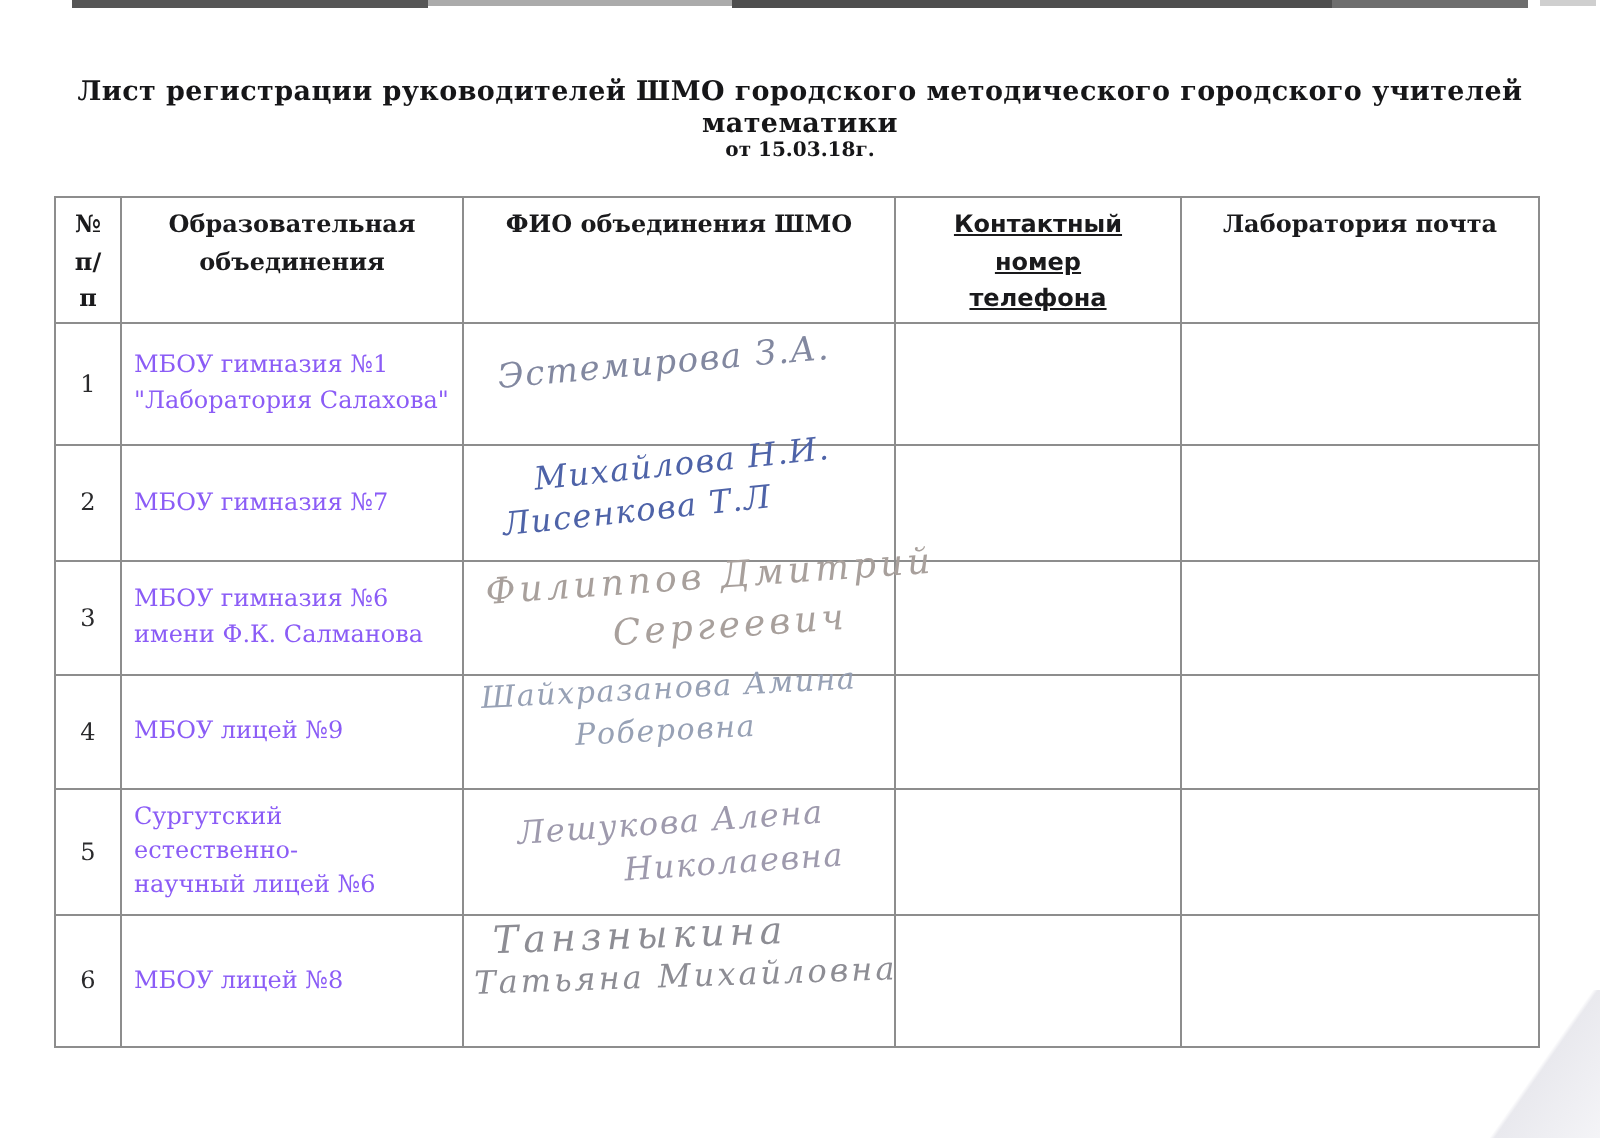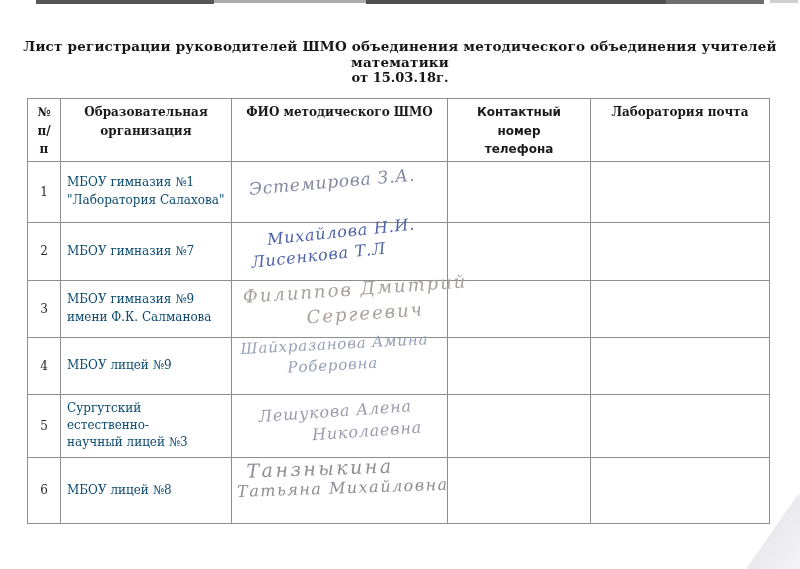--- a/index.html
+++ b/index.html
@@ -20,21 +20,21 @@
     position:absolute;right:0;bottom:0;width:80px;height:74px;
     background:linear-gradient(125deg,transparent 58%,#e9e9ee 60%,#f4f4f7 100%);
   }
   
   .title-line1{
     position:absolute;top:38px;left:0;width:100%;text-align:center;
     font-weight:bold;font-size:13.5px;letter-spacing:0.2px;color:#161618;
   }
   .title-line2{
     position:absolute;top:70px;left:0;width:100%;text-align:center;
-    font-weight:bold;font-size:13px;color:#161618;
+    font-weight:bold;font-size:10px;color:#161618;
   }
   
   table.reg{
     position:absolute;top:98px;left:27px;width:742px;
     border-collapse:collapse;table-layout:fixed;
   }
   .reg th,.reg td{
     border:1px solid #8d8d8d;
     font-size:12px;
     padding:2px 6px;
@@ -44,25 +44,25 @@
   .reg tr.r1{height:61px;}
   .reg tr.r2{height:58px;}
   .reg tr.r3{height:57px;}
   .reg tr.r4{height:57px;}
   .reg tr.r5{height:63px;}
   .reg tr.r6{height:66px;}
   .reg th{
     vertical-align:top;text-align:center;font-weight:bold;
     padding-top:4px;white-space:pre-line;line-height:1.55;color:#1a1a1c;
   }
-  .reg th.sans{font-family:"DejaVu Sans","Liberation Sans",sans-serif;font-size:12px;}
+  .reg th.sans{font-family:"DejaVu Sans","Liberation Sans",sans-serif;font-size:12px;text-decoration:underline;}
   .num-cell{text-align:center;vertical-align:middle;color:#2a2a2c;}
   .org-cell{
     text-align:left;vertical-align:middle;padding-left:9px;
-    white-space:pre-line;line-height:1.45;color:#0c4a6e;
+    white-space:pre-line;line-height:1.45;color:#8b5cf6;
   }
   .fio-cell{position:relative;vertical-align:top;}
   .empty-cell{background:transparent;}
   
   .sig{
     position:absolute;width:210px;
     font-family:"DejaVu Serif",serif;font-style:italic;
     line-height:1.4;letter-spacing:0.8px;
     transform-origin:left top;pointer-events:none;
   }
@@ -83,38 +83,38 @@
 <body>
 
 <div class="scan-strip">
   <i class="s1"></i>
     <i class="s2"></i>
     <i class="s3"></i>
     <i class="s4"></i>
     <i class="s5"></i>
 </div>
 
-<div class="title-line1">Лист регистрации руководителей ШМО объединения методического объединения учителей математики</div>
+<div class="title-line1">Лист регистрации руководителей ШМО городского методического городского учителей математики</div>
 <div class="title-line2">от 15.03.18г.</div>
 
 <table class="reg">
   <colgroup>
     <col style="width:33px">
       <col style="width:171px">
       <col style="width:216px">
       <col style="width:143px">
       <col style="width:179px">
   </colgroup>
   <tbody>
     <tr class="hrow">
       <th>№
 п/п</th>
       <th>Образовательная
-организация</th>
-      <th>ФИО методического ШМО</th>
+объединения</th>
+      <th>ФИО объединения ШМО</th>
       <th class="sans">Контактный номер
 телефона</th>
       <th>Лаборатория почта</th>
     </tr>
 
     <tr class="r1">
       <td class="num-cell">1</td>
       <td class="org-cell">МБОУ гимназия №1
 "Лаборатория Салахова"</td>
       <td class="fio-cell">
@@ -135,21 +135,21 @@
           <div class="l1">Михайлова Н.И.</div>
           <div class="l2">Лисенкова Т.Л</div>
         </div>
       </td>
       <td class="empty-cell"></td>
       <td class="empty-cell"></td>
     </tr>
 
     <tr class="r3">
       <td class="num-cell">3</td>
-      <td class="org-cell">МБОУ гимназия №9
+      <td class="org-cell">МБОУ гимназия №6
 имени Ф.К. Салманова</td>
       <td class="fio-cell">
         <div class="sig sig-r3" style="color: rgb(168, 160, 156);">
           <div class="l1">Филиппов Дмитрий</div>
           <div class="l2">Сергеевич</div>
         </div>
       </td>
       <td class="empty-cell"></td>
       <td class="empty-cell"></td>
     </tr>
@@ -163,21 +163,21 @@
           <div class="l2">Роберовна</div>
         </div>
       </td>
       <td class="empty-cell"></td>
       <td class="empty-cell"></td>
     </tr>
 
     <tr class="r5">
       <td class="num-cell">5</td>
       <td class="org-cell">Сургутский естественно-
-научный лицей №3</td>
+научный лицей №6</td>
       <td class="fio-cell">
         <div class="sig sig-r5" style="color: rgb(158, 154, 173);">
           <div class="l1">Лешукова Алена</div>
           <div class="l2">Николаевна</div>
         </div>
       </td>
       <td class="empty-cell"></td>
       <td class="empty-cell"></td>
     </tr>
 

